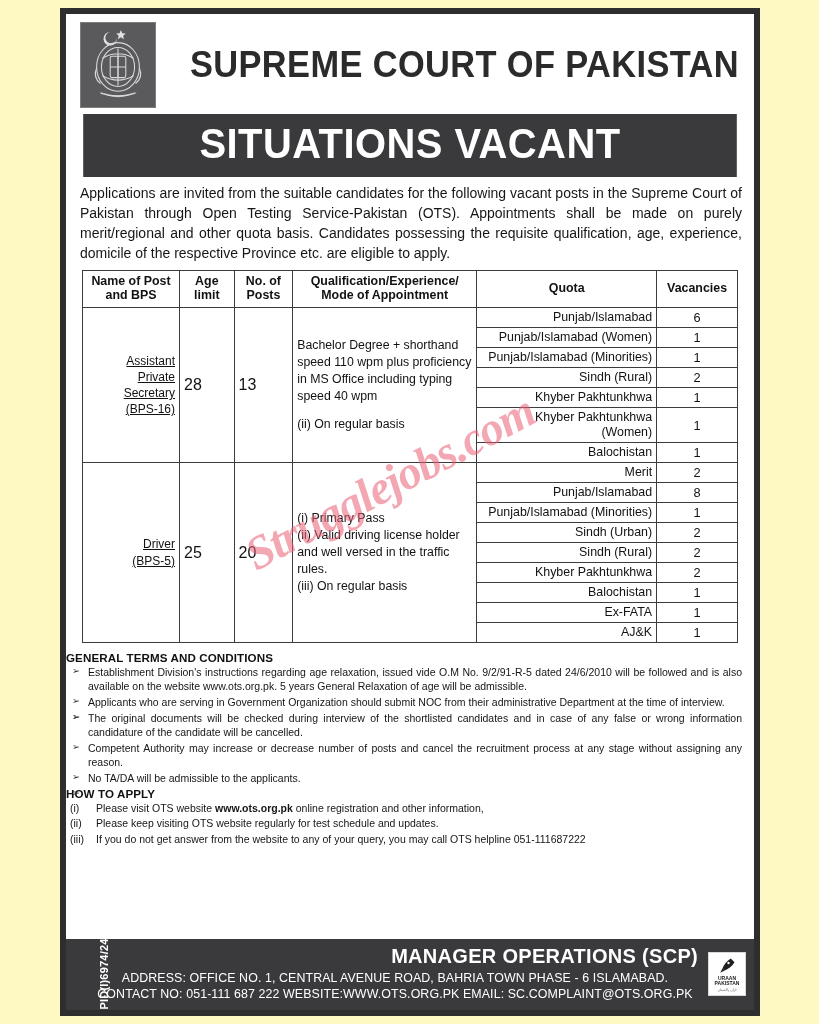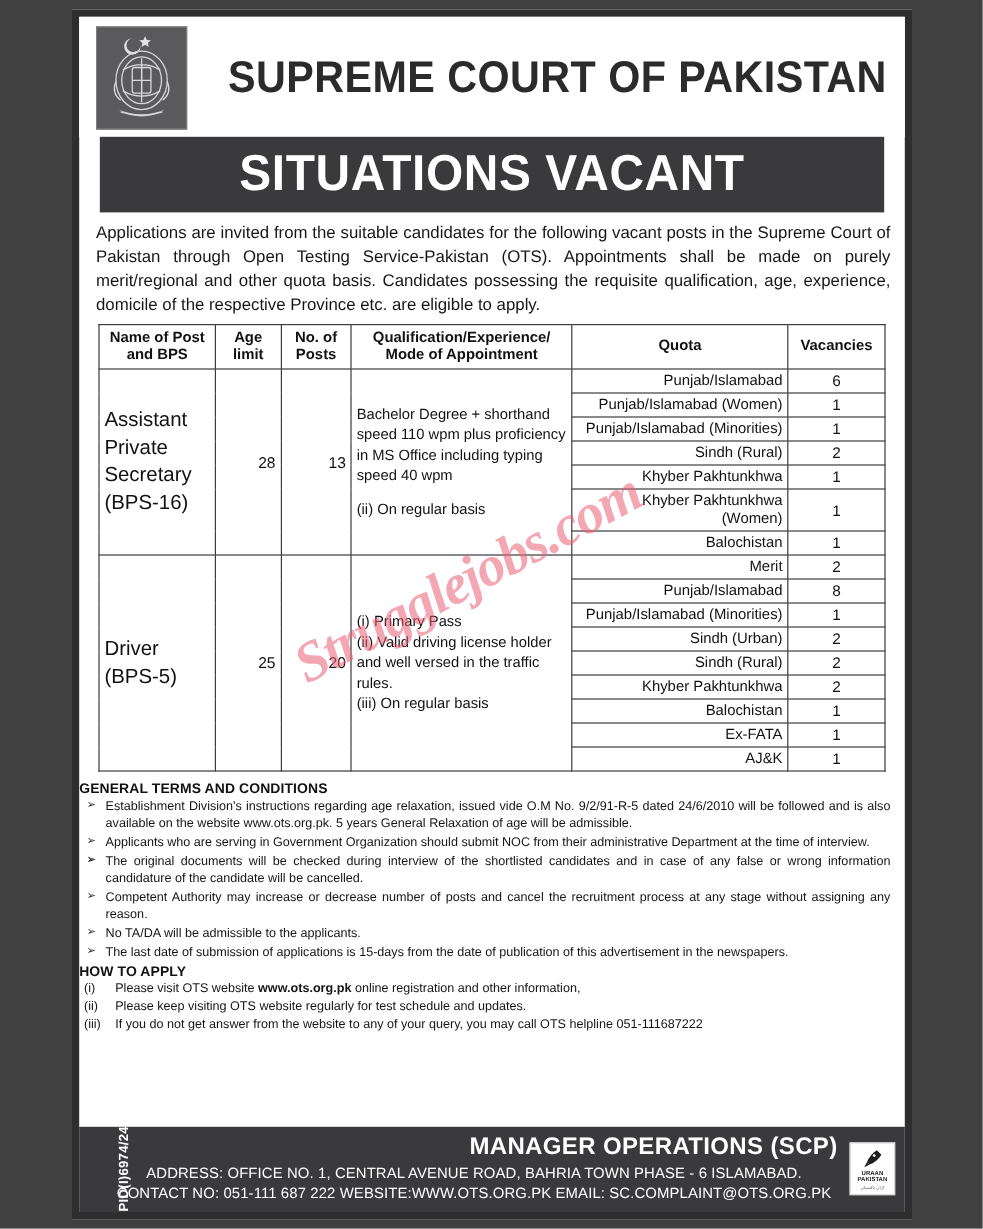--- a/index.html
+++ b/index.html
@@ -5,21 +5,21 @@
   * { box-sizing: border-box; margin: 0; padding: 0; }
   html, body {
     width: 819px; height: 1024px;
     background: #ffffff;
     font-family: "Liberation Sans", sans-serif;
     -webkit-font-smoothing: antialiased;
   }
   #page {
     position: relative;
     width: 819px; height: 1024px;
-    background: #404040;
+    background: #fef9c3;
     overflow: hidden;
   }
 
   
   .poster {
     position: absolute;
     left: 60px; top: 8px;
     width: 700px; height: 1008px;
     border: 6px solid #2e2e2e;
     background: #ffffff;
@@ -99,27 +99,28 @@
     color: #121212;
   }
   table.jobs thead th {
     text-align: center;
     font-size: 12.4px;
     font-weight: 700;
     line-height: 1.2;
     padding: 3px 2px 4px 2px;
   }
   td.c-post {
+    text-align: right;
+    font-size: 12px;
+    line-height: 1.35;
+    text-decoration: underline;
+  }
+  td.c-age, td.c-posts {
     text-align: left;
-    font-size: 17px;
-    line-height: 1.35;
-  }
-  td.c-age, td.c-posts {
-    text-align: right;
-    font-size: 13px;
+    font-size: 16px;
   }
   td.c-qual {
     font-size: 12.3px;
     line-height: 1.38;
     padding-left: 7px;
     vertical-align: middle;
   }
   td.c-qual .gap { display:block; height: 11px; }
   td.c-quota {
     font-size: 12.4px;
@@ -402,21 +403,21 @@
 
     <div class="terms">
       <div class="sec-head">GENERAL TERMS AND CONDITIONS</div>
       <ul class="bullets">
         <li><span class="mk">➢</span><span>Establishment Division's instructions regarding age relaxation, issued vide O.M No. 9/2/91-R-5 dated 24/6/2010 will be followed and is also available on the website www.ots.org.pk. 5 years General Relaxation of age will be admissible.</span></li>
         <li><span class="mk">➢</span><span>Applicants who are serving in Government Organization should submit NOC from their administrative Department at the time of interview.</span></li>
         <li><span class="mk">➢</span></li>
         <li><span class="mk">➢</span><span>The original documents will be checked during interview of the shortlisted candidates and in case of any false or wrong information candidature of the candidate will be cancelled.</span></li>
         <li><span class="mk">➢</span><span>Competent Authority may increase or decrease number of posts and cancel the recruitment process at any stage without assigning any reason.</span></li>
         <li><span class="mk">➢</span><span>No TA/DA will be admissible to the applicants.</span></li>
-        <li><span class="mk">➢</span><span>The last date of submission of applications is 15-days from the date of publication of this advertisement in the newspapers.</span></li>
+        <li><span class="mk">➢</span></li>
       </ul>
 
       <div class="sec-head">HOW TO APPLY</div>
       <ol class="applysteps">
         <li>
           <span class="rn">(i)</span><span>Please visit OTS website </span><span class="bold-inline">www.ots.org.pk</span><span> online registration and other information,</span>
         </li>
         <li>
           <span class="rn">(ii)</span><span>Please keep visiting OTS website regularly for test schedule and updates.</span>
         </li>

